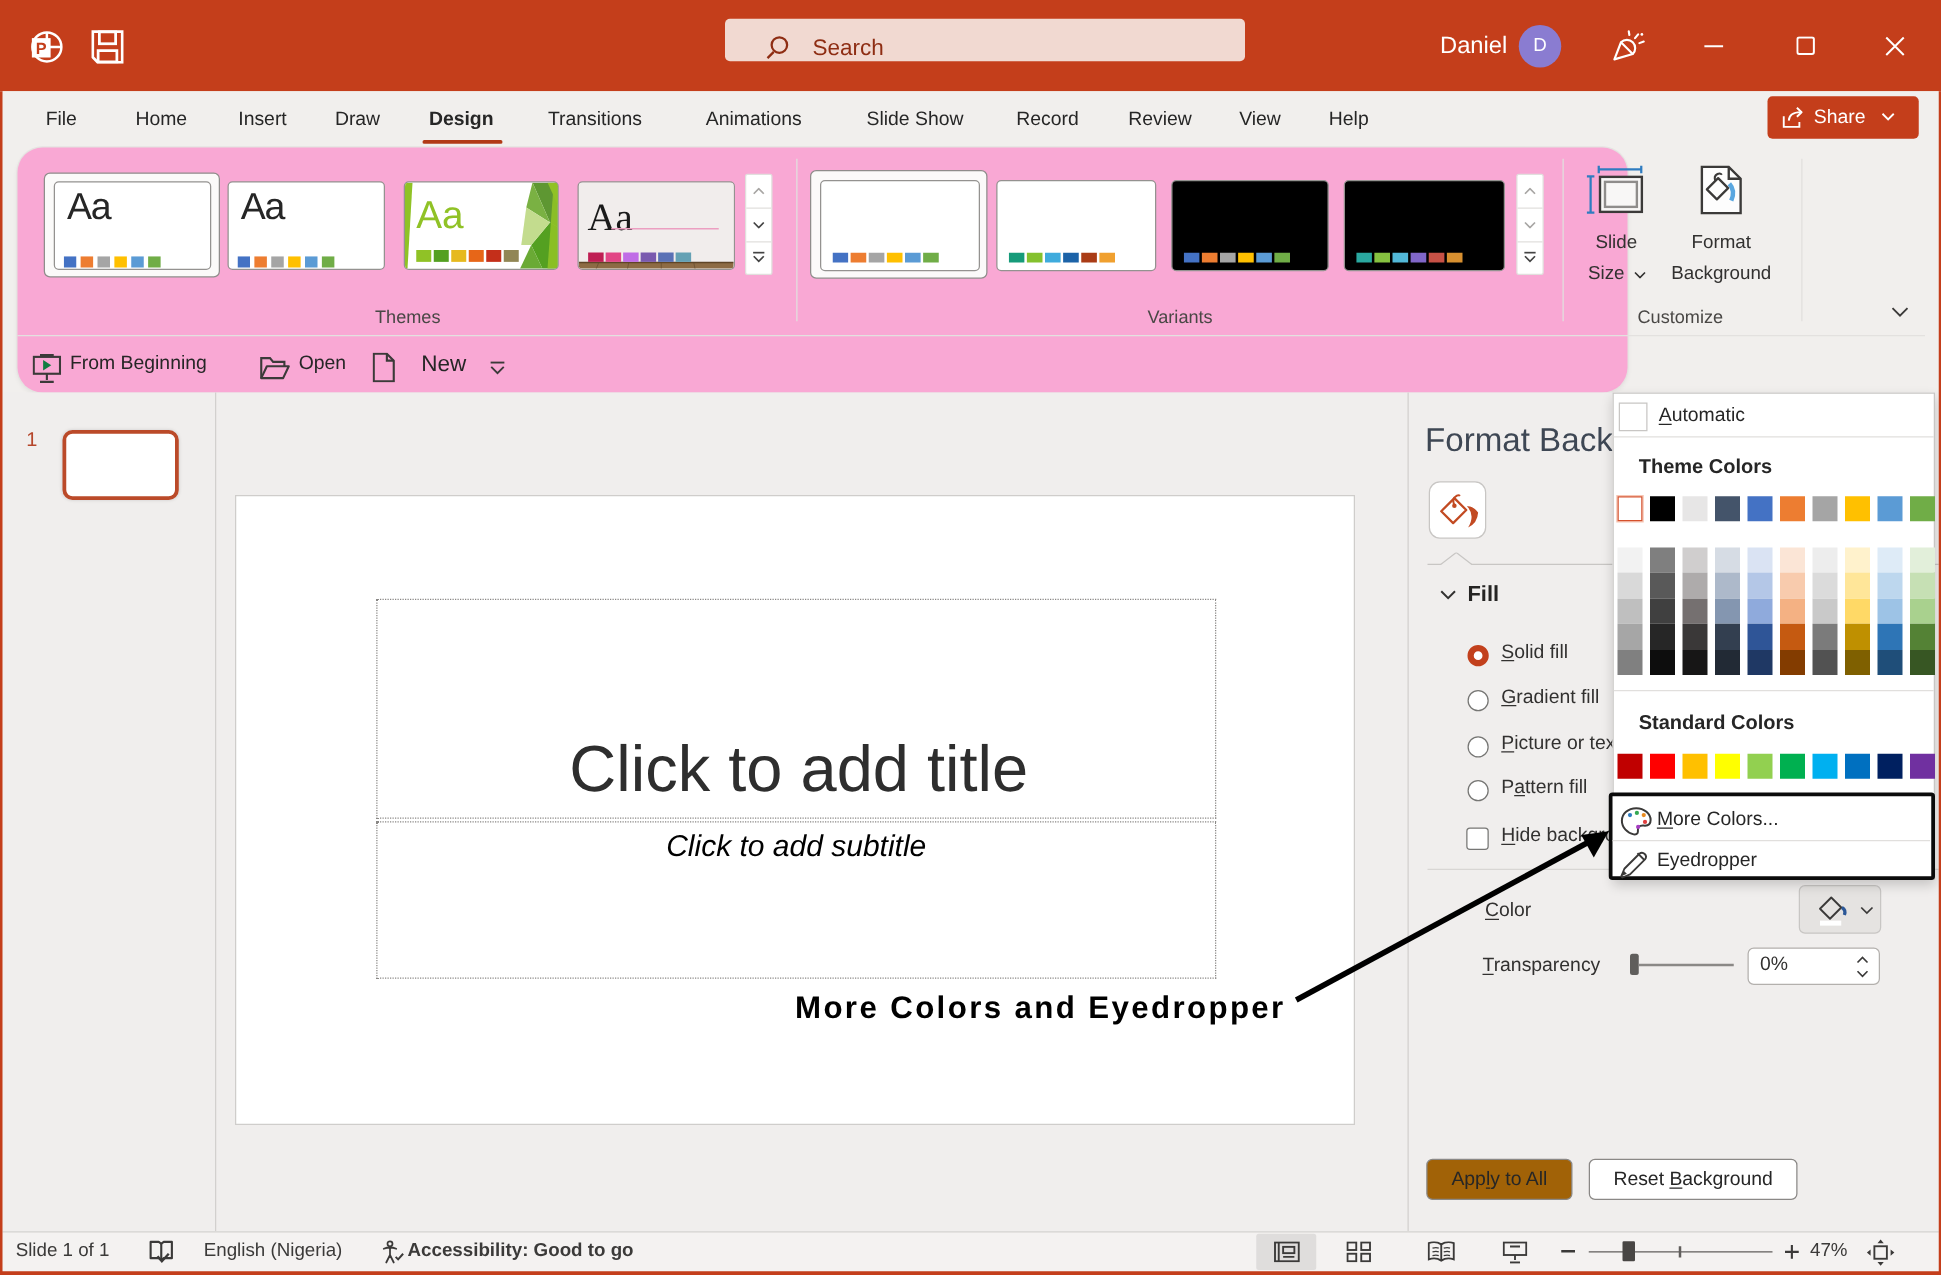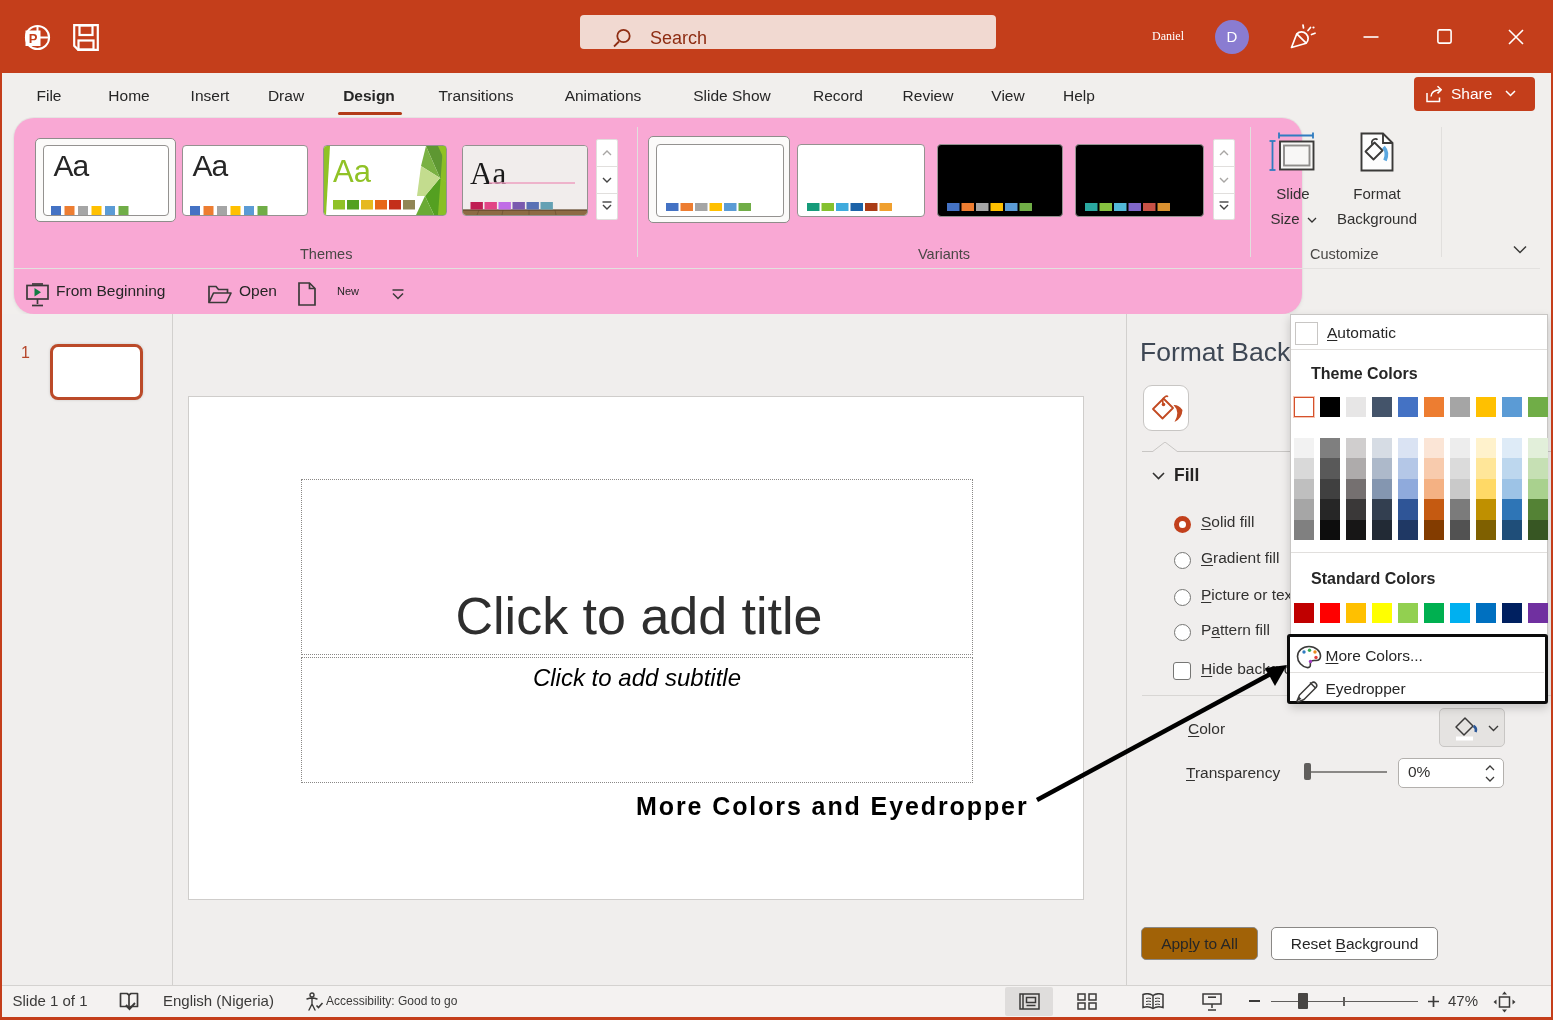--- a/index.html
+++ b/index.html
@@ -36,21 +36,21 @@
   </svg>
 
   <div class="abs" style="left:580px;top:15px;width:416px;height:34px;background:#f1d9d1;border-radius:4px;">
     <svg class="abs" style="left:31px;top:12px;" width="22" height="22" viewBox="0 0 22 22">
       <circle cx="12.5" cy="9" r="6.2" fill="none" stroke="#8e2d13" stroke-width="1.8"></circle>
       <line x1="8" y1="14.5" x2="3" y2="19.5" stroke="#8e2d13" stroke-width="1.8"></line>
     </svg>
     <div class="abs" style="left:70px;top:0;height:46px;line-height:46px;font-size:18px;color:#8e2d13;">Search</div>
   </div>
 
-  <div class="abs" style="left:1152px;top:0;height:72px;line-height:73px;color:#fff;font-size:12px;font-family:Liberation Serif, serif;">Daniel</div>
+  <div class="abs" style="left:1152px;top:0;height:72px;line-height:73px;color:#fff;font-size:19px;">Daniel</div>
   <div class="abs" style="left:1215px;top:20px;width:34px;height:34px;border-radius:50%;background:#8a7cd1;color:#fff;font-size:15px;text-align:center;line-height:34px;">D</div>
 
   <svg class="abs" style="left:1288px;top:23px;" width="30" height="28" viewBox="0 0 30 28">
     <path d="M3.5 24.5 L8.8 10.8 L18.2 20.2 Z" fill="none" stroke="#fff" stroke-width="1.7" stroke-linejoin="round"></path>
     <path d="M8.8 10.8 a6.6 6.6 0 0 1 9.4 9.4" fill="none" stroke="#fff" stroke-width="1.7"></path>
     <line x1="20" y1="7.5" x2="22.5" y2="4.5" stroke="#fff" stroke-width="1.7" stroke-linecap="round"></line>
     <line x1="23.5" y1="11.5" x2="27" y2="10.2" stroke="#fff" stroke-width="1.7" stroke-linecap="round"></line>
     <line x1="15.5" y1="5" x2="15" y2="2" stroke="#fff" stroke-width="1.7" stroke-linecap="round"></line>
     <circle cx="25.5" cy="4.5" r="1.1" fill="#fff"></circle>
   </svg>
@@ -294,21 +294,21 @@
   <div class="abs" style="left:42px;top:150px;height:46px;line-height:46px;font-size:15.5px;color:#262626;">From Beginning</div>
   <svg class="abs" style="left:194px;top:167px;" width="24" height="19" viewBox="0 0 24 19">
     <path d="M1 17.5 V1.5 h7 l2.5 3 h9 v3.5" fill="none" stroke="#3b3a39" stroke-width="1.7"></path>
     <path d="M1 17.5 L5.5 8 h17.5 L18.5 17.5 z" fill="none" stroke="#3b3a39" stroke-width="1.7" stroke-linejoin="round"></path>
   </svg>
   <div class="abs" style="left:225px;top:150px;height:46px;line-height:46px;font-size:15.5px;color:#262626;">Open</div>
   <svg class="abs" style="left:284px;top:164px;" width="18" height="24" viewBox="0 0 18 24">
     <path d="M1 1 h10.5 l5.5 5.5 v16.5 h-16 z" fill="none" stroke="#3b3a39" stroke-width="1.7"></path>
     <path d="M11.5 1 v5.5 h5.5" fill="none" stroke="#3b3a39" stroke-width="1.7"></path>
   </svg>
-  <div class="abs" style="left:323px;top:150px;height:46px;line-height:46px;font-size:11px;color:#262626;">New</div>
+  <div class="abs" style="left:323px;top:150px;height:46px;line-height:46px;font-size:18px;color:#262626;">New</div>
   <svg class="abs" style="left:377px;top:171px;" width="14" height="12" viewBox="0 0 14 12">
       <line x1="1.5" y1="1" x2="12.5" y2="1" stroke="#3b3a39" stroke-width="1.5"></line>
       <path d="M2 4.5 L7 9.5 L12 4.5" fill="none" stroke="#3b3a39" stroke-width="1.5"></path>
     </svg>
 </div>
 
 <div id="content">
 
   <div class="abs" style="left:170px;top:0;width:1px;height:671px;background:#d2d0ce;"></div>
   <div class="abs" style="left:19px;top:30px;font-size:16px;color:#b5462b;">1</div>
@@ -500,21 +500,21 @@
     <path d="M1.5 1.5 h6.5 l2 1.5 2-1.5 h6.5 v13 h-6.5 l-2 1.5 -2-1.5 h-6.5 z" fill="none" stroke="#3b3a39" stroke-width="1.7" stroke-linejoin="round"></path>
     <line x1="10" y1="3" x2="10" y2="16" stroke="#3b3a39" stroke-width="1.7"></line>
     <path d="M7 13 l3.5 4 5.5-6" fill="none" stroke="#3b3a39" stroke-width="1.9"></path>
   </svg>
   <div class="abs" style="left:161px;top:0;height:30px;line-height:30px;font-size:15px;color:#3b3a39;">English (Nigeria)</div>
   <svg class="abs" style="left:302px;top:6px;" width="20" height="19" viewBox="0 0 20 19">
     <circle cx="8" cy="3" r="2" fill="none" stroke="#3b3a39" stroke-width="1.4"></circle>
     <path d="M3 7 q5-2 10 0 M8 7 v5 M8 12 l-3 6 M8 12 l3 6" fill="none" stroke="#3b3a39" stroke-width="1.4" stroke-linecap="round"></path>
     <path d="M12.5 13.5 l2 2 4-4.5" fill="none" stroke="#3b3a39" stroke-width="1.6" fill-opacity="0"></path>
   </svg>
-  <div class="abs" style="left:324px;top:0;height:30px;line-height:30px;font-size:12px;color:#3b3a39;">Accessibility: Good to go</div>
+  <div class="abs" style="left:324px;top:0;height:30px;line-height:30px;font-size:15px;color:#3b3a39;font-weight:bold;">Accessibility: Good to go</div>
 
   <div class="abs" style="left:1003px;top:1px;width:48px;height:29px;background:#dfddDC;border-radius:2px;"></div>
   <svg class="abs" style="left:1017px;top:7px;" width="21" height="17" viewBox="0 0 21 17">
     <rect x="1" y="1" width="19" height="15" fill="none" stroke="#3b3a39" stroke-width="1.5"></rect>
     <rect x="7.5" y="4.5" width="9" height="5" fill="none" stroke="#3b3a39" stroke-width="1.5"></rect>
     <line x1="7.5" y1="12.5" x2="16.5" y2="12.5" stroke="#3b3a39" stroke-width="1.5"></line>
     <line x1="4" y1="1" x2="4" y2="16" stroke="#3b3a39" stroke-width="1.5"></line>
   </svg>
   <svg class="abs" style="left:1075px;top:7px;" width="20" height="17" viewBox="0 0 20 17">
     <rect x="1" y="1" width="7" height="6" fill="none" stroke="#3b3a39" stroke-width="1.5"></rect>

